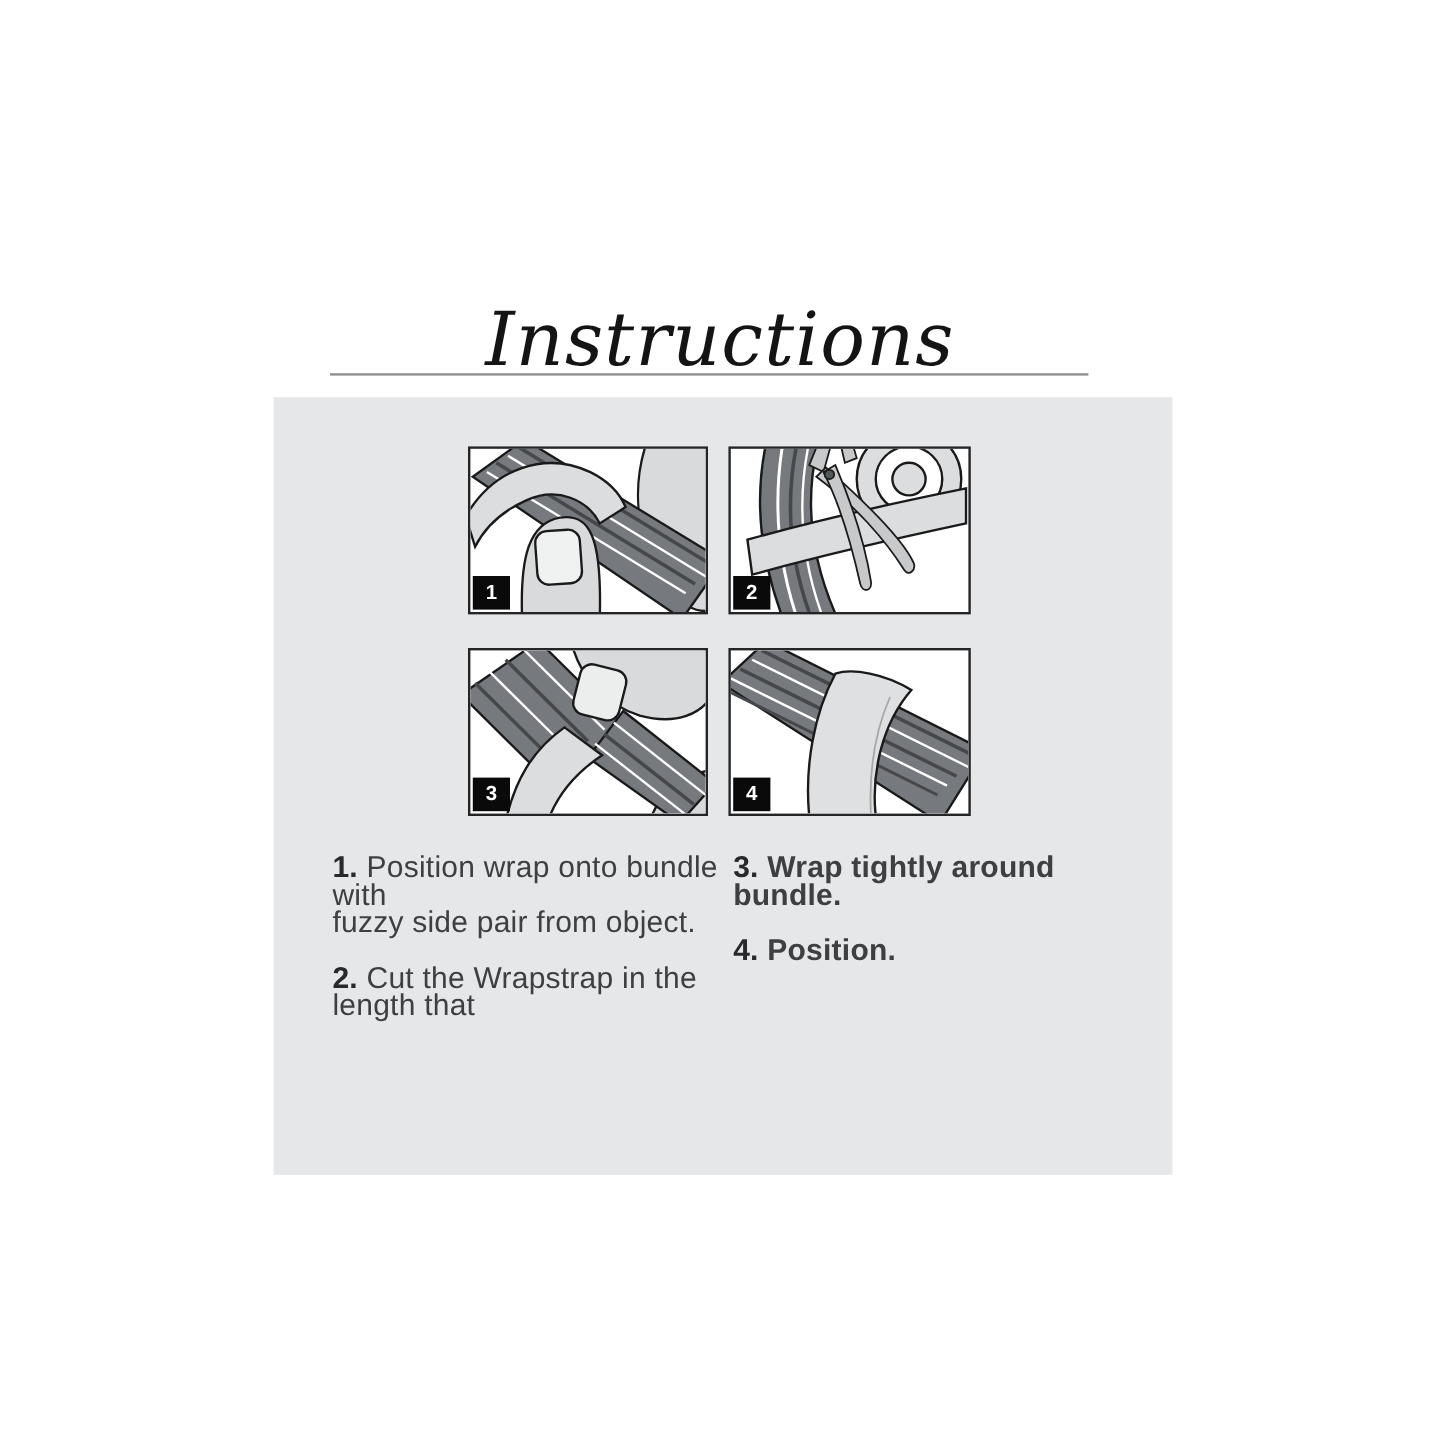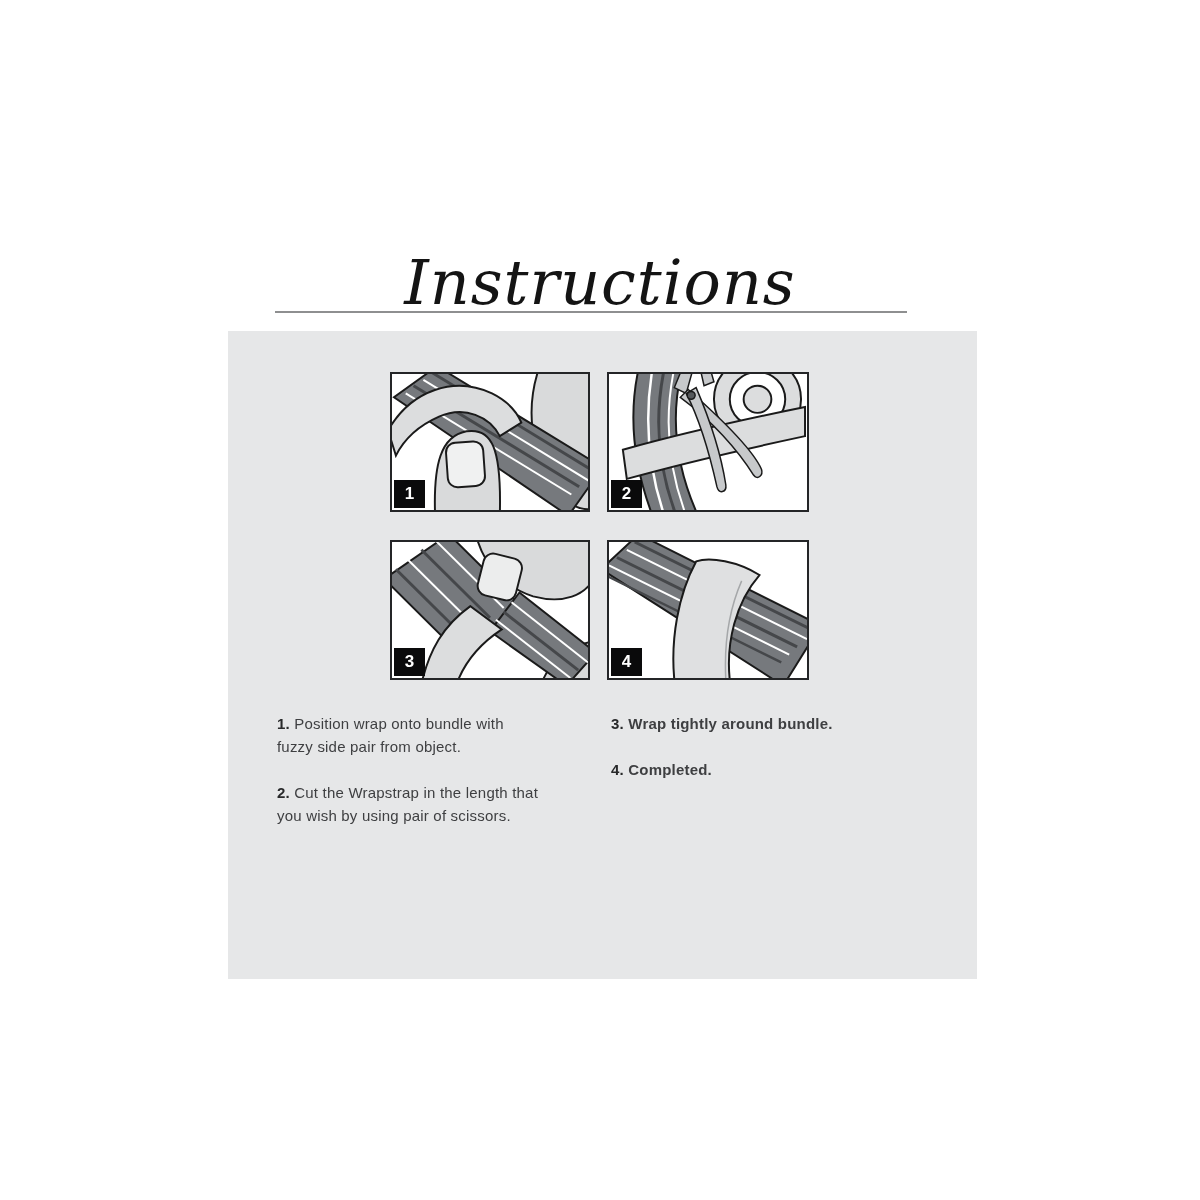--- a/index.html
+++ b/index.html
@@ -30,21 +30,21 @@
   .card-2 { left:379px; top:41px;  width:202px; height:140px; }
   .card-3 { left:162px; top:209px; width:200px; height:140px; }
   .card-4 { left:379px; top:209px; width:202px; height:140px; }
   .badge {
     position:absolute; left:2px; bottom:2px; width:31px; height:28px;
     background:#0a0a0b; color:#ffffff; font-weight:bold; font-size:17px;
     display:flex; align-items:center; justify-content:center;
   }
   .steps-col {
     position:absolute; top:381px; width:334px;
-    color:#3e3f41; font-size:15px; line-height:23px; letter-spacing:0.2px;
+    color:#3e3f41; font-size:25px; line-height:23px; letter-spacing:0.2px;
   }
   .col-left  { left:49px; }
   .col-right { left:383px;font-weight:bold; }
   .steps-col p { margin:0 0 23px 0; }
   .steps-col b { color:#28292a; }
 </style>
 </head>
 <body>
 
 <div class="title">Instructions</div>
@@ -151,28 +151,27 @@
 
   <div class="steps-col col-left">
     <p>
       <b>1.</b>
       <span>Position wrap onto bundle with</span><br>
       <span>fuzzy side pair from object.</span>
     </p>
     <p>
       <b>2.</b>
       <span>Cut the Wrapstrap in the length that</span><br>
-      <span>you wish by using pair of scissors.</span>
     </p>
   </div>
 
   <div class="steps-col col-right">
     <p>
       <b>3.</b>
       <span>Wrap tightly around bundle.</span>
     </p>
     <p>
       <b>4.</b>
-      <span>Completed.</span>
+      <span>Position.</span>
     </p>
   </div>
 
 </div>
 
 </body></html>

